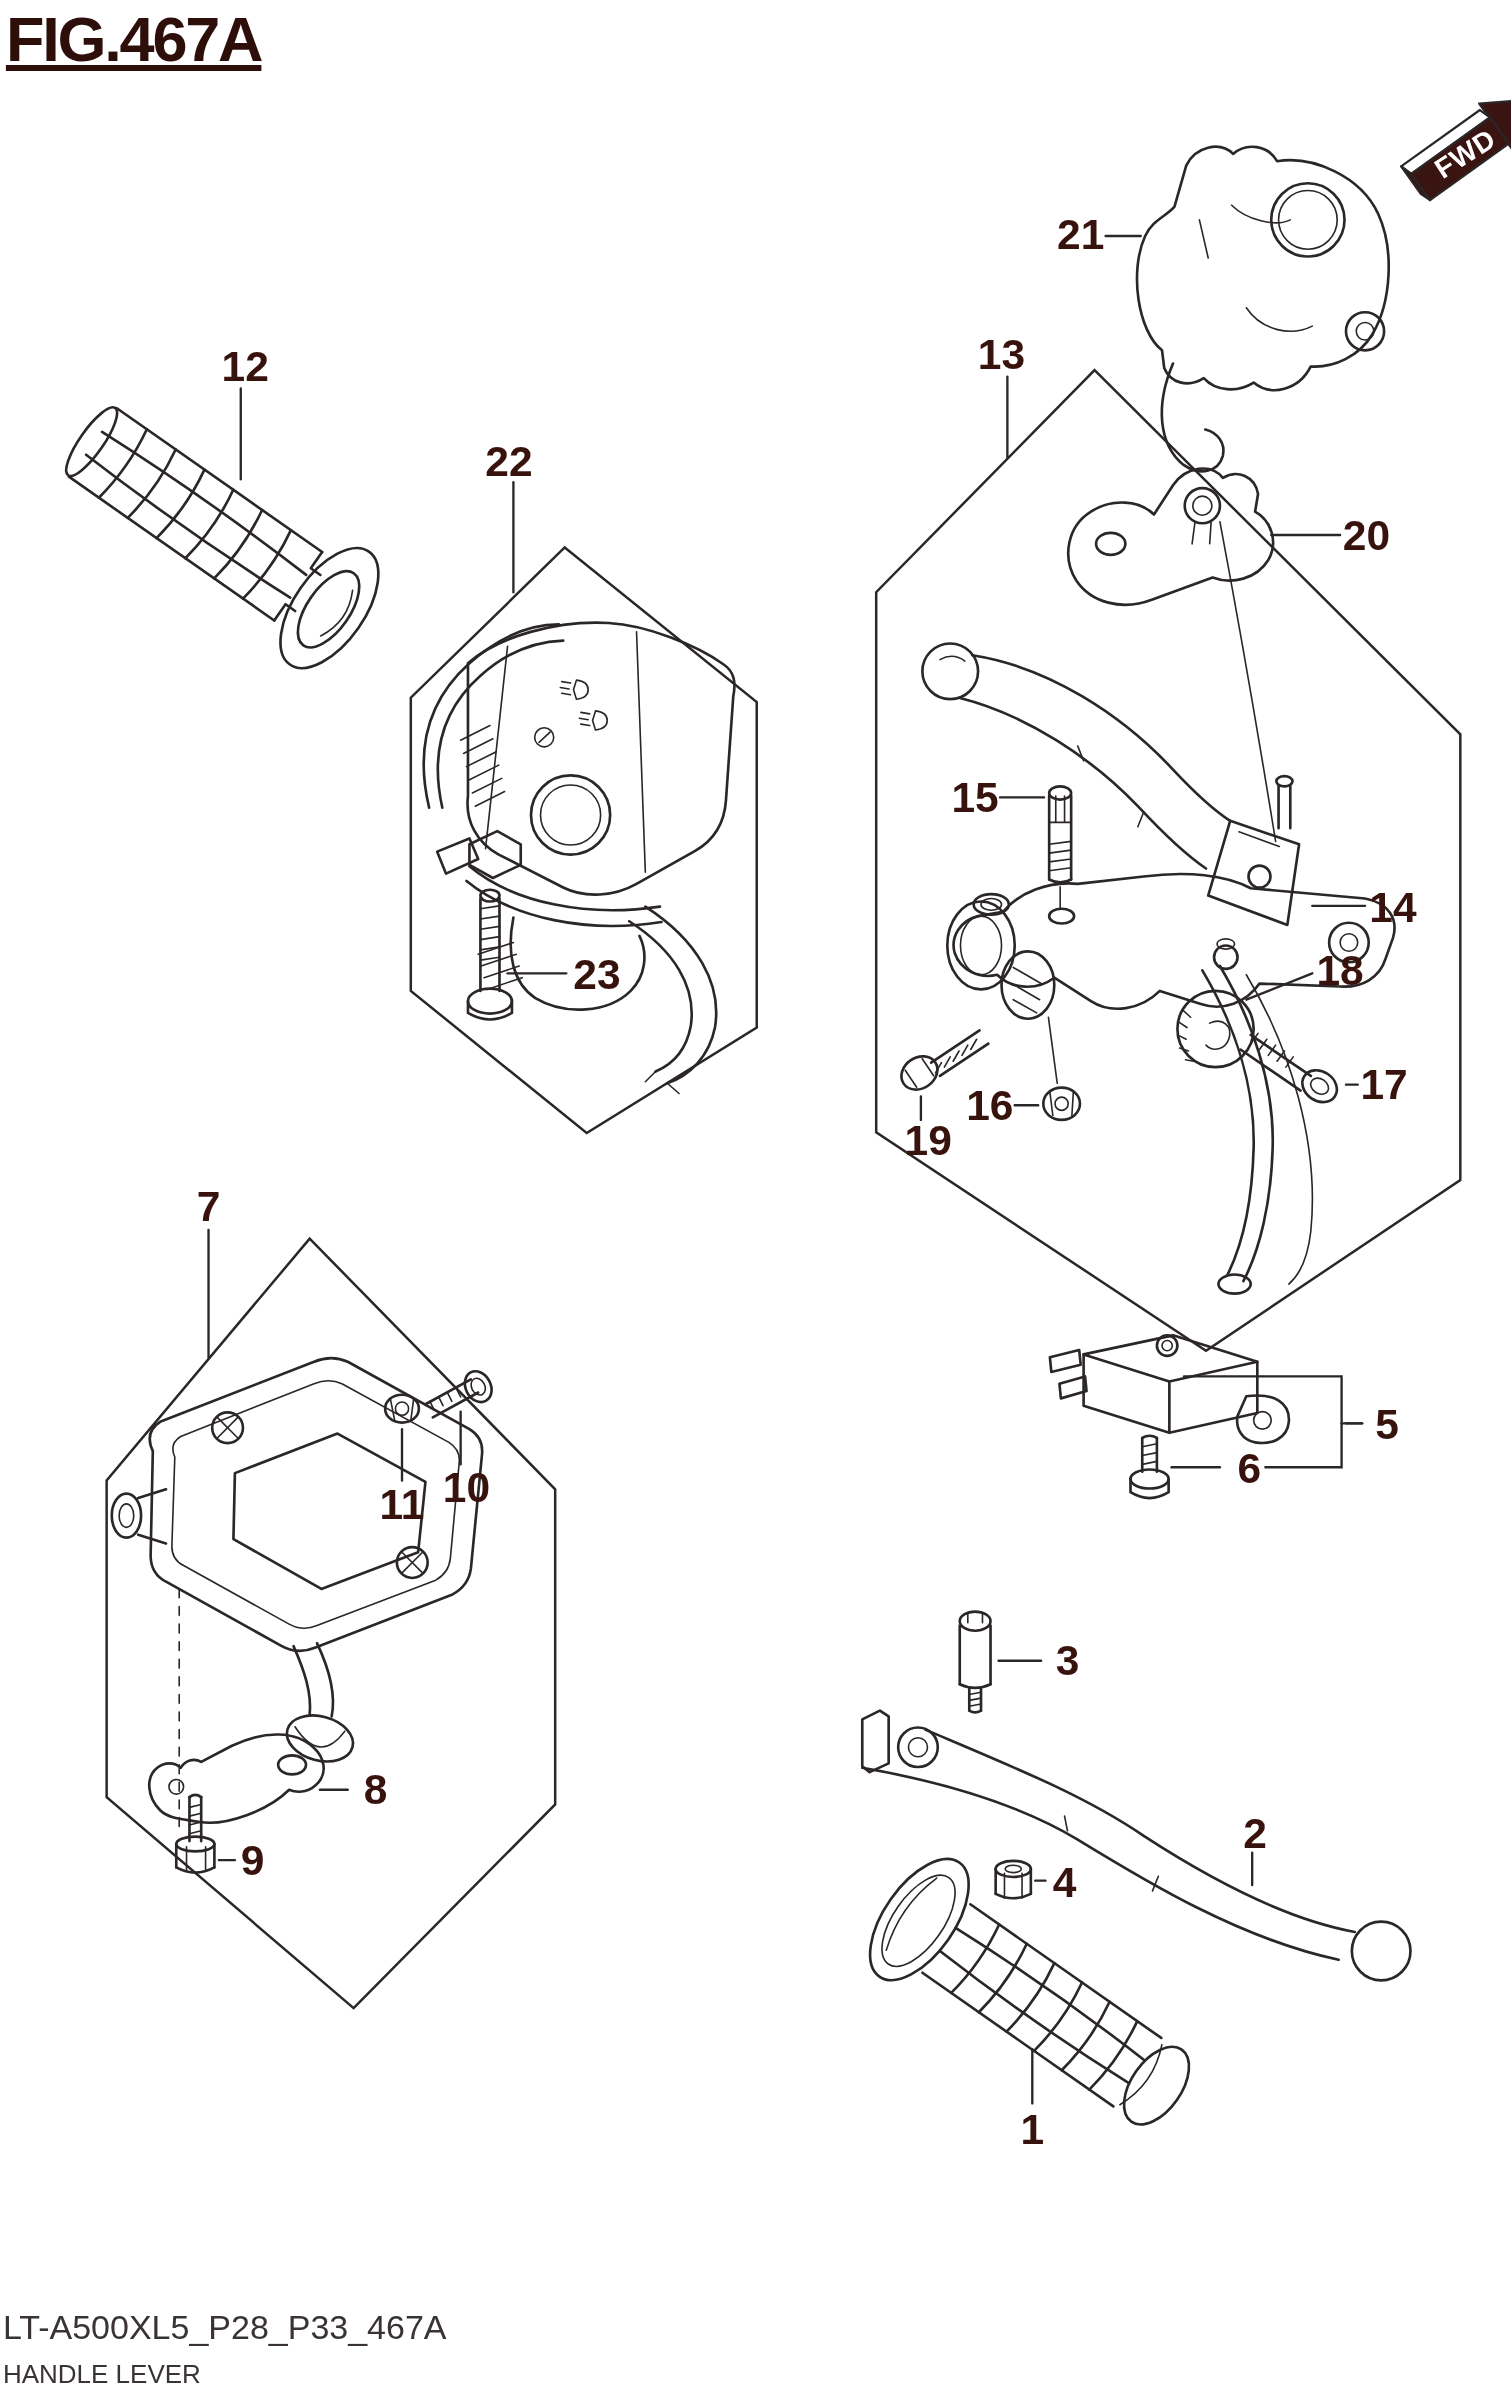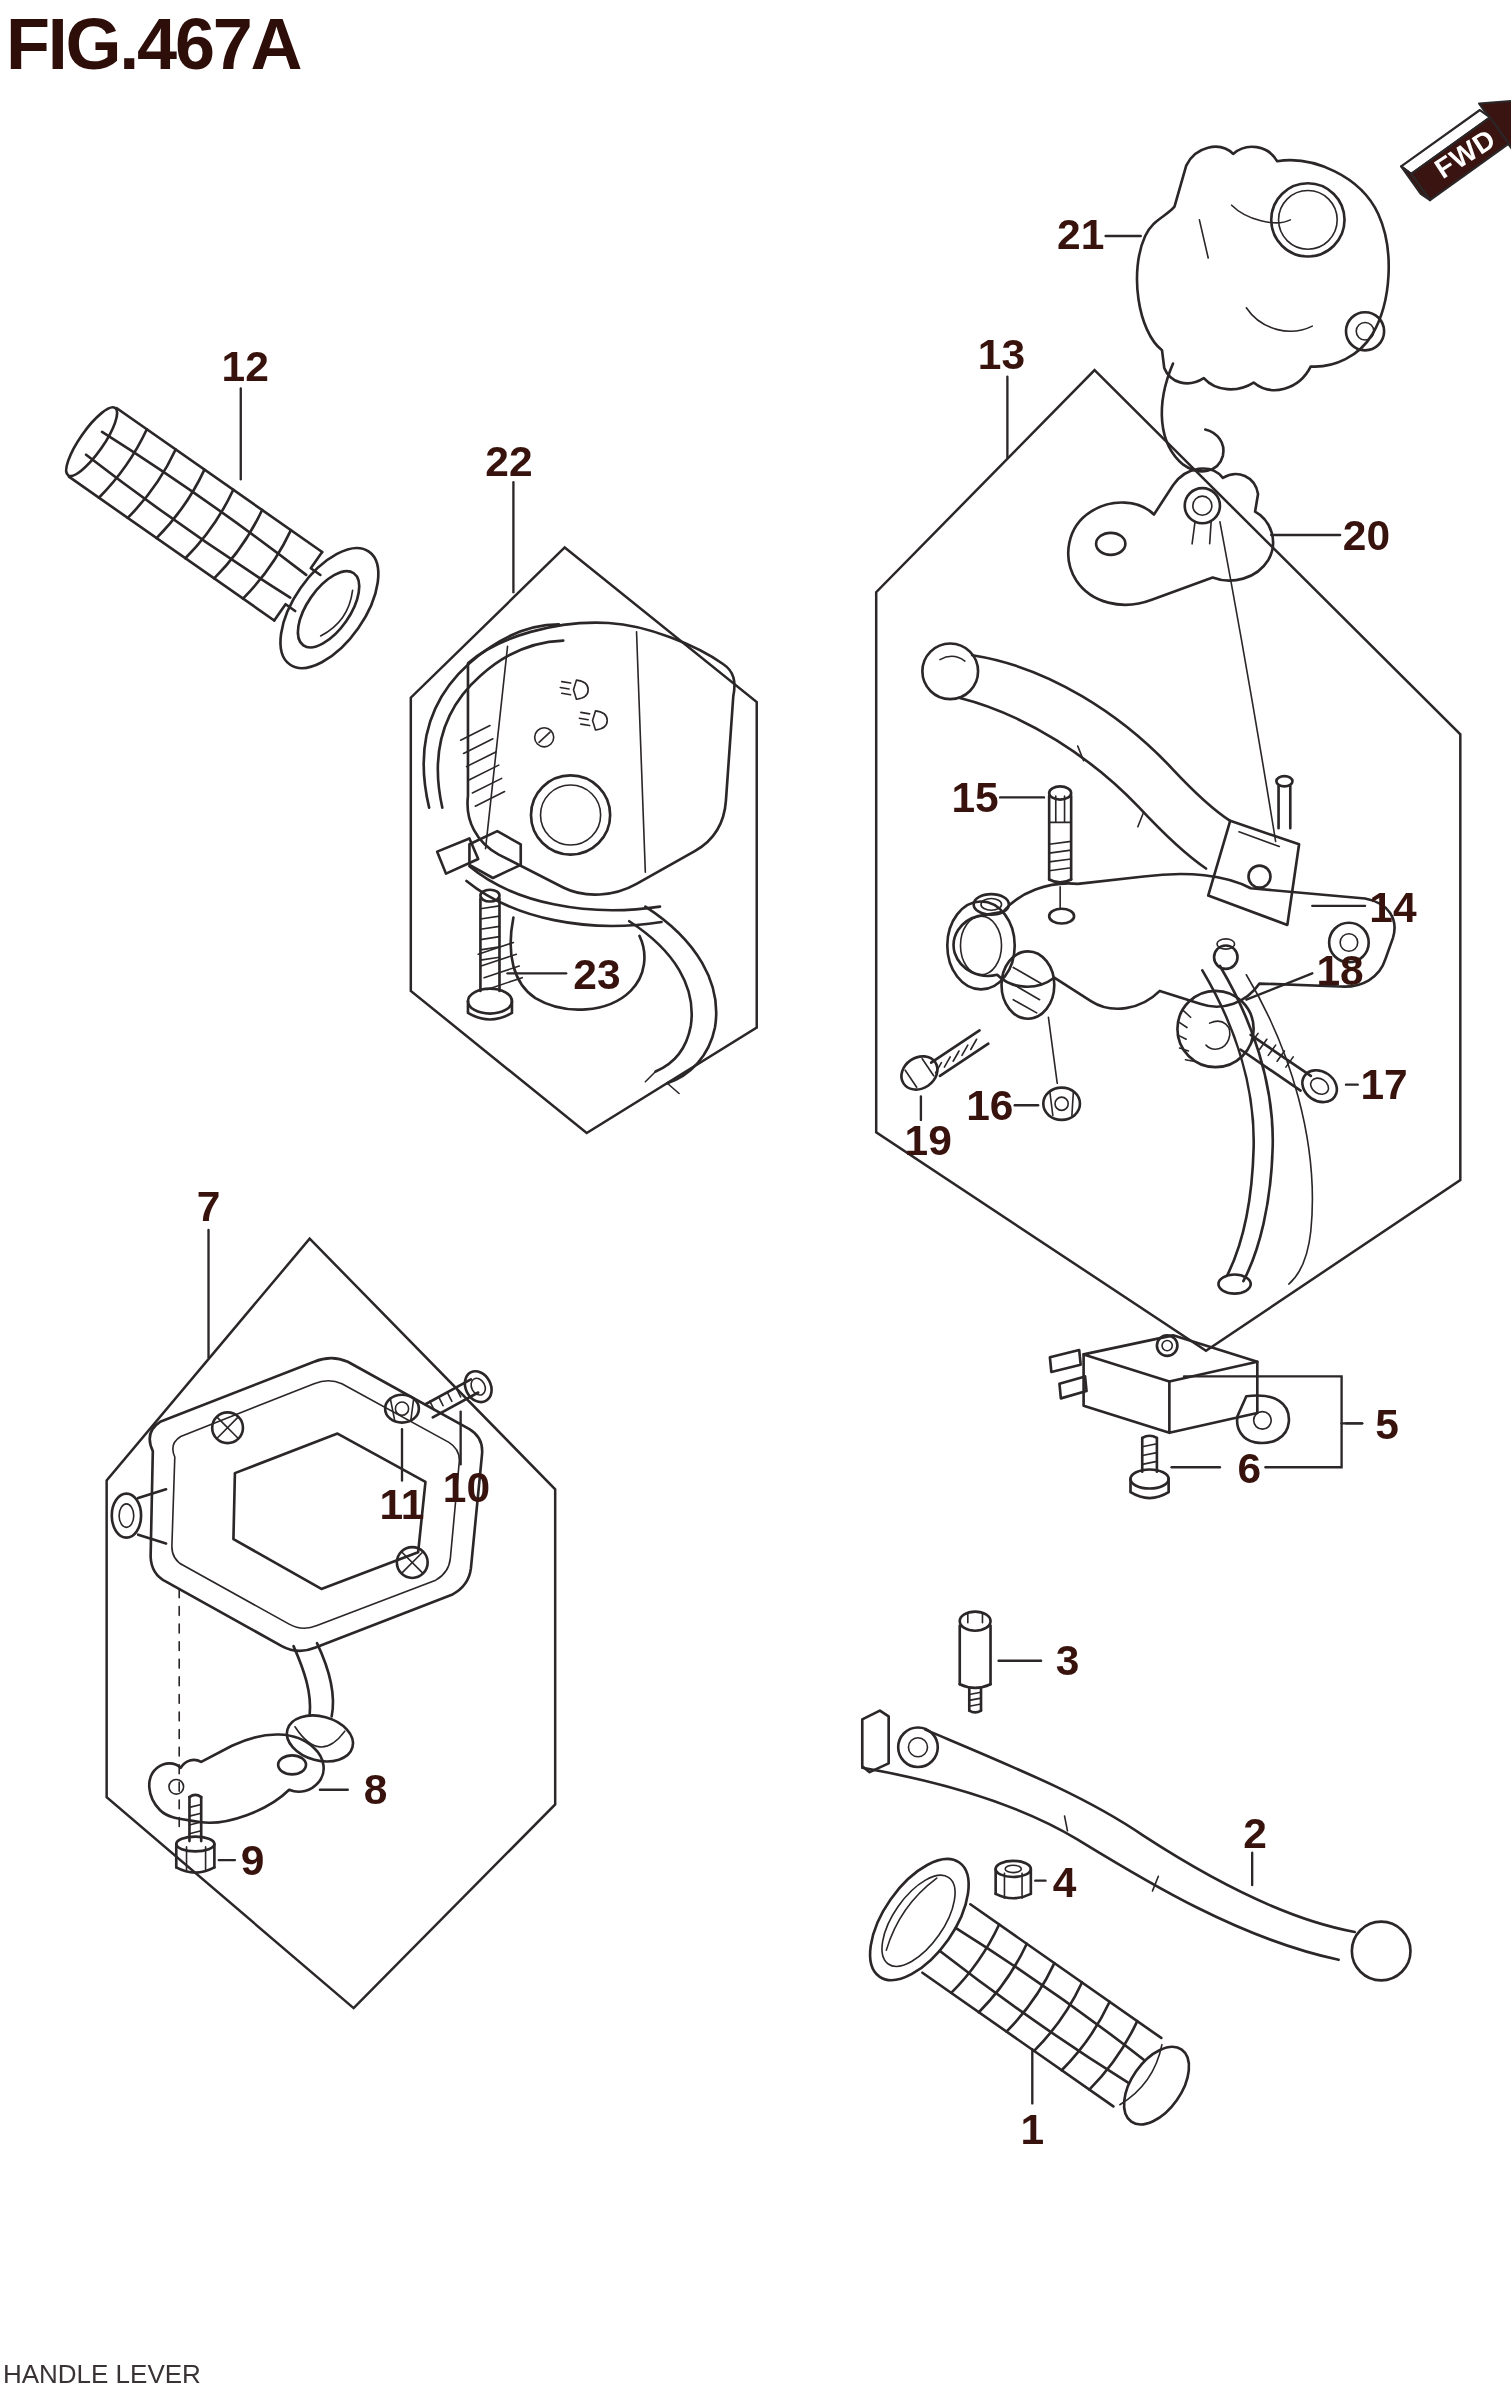--- a/index.html
+++ b/index.html
@@ -1,21 +1,21 @@
 <!DOCTYPE html>
 <html style="--line: #2b2627; --label: #38130d; --title: #2d0e09; --accent: #3a1410; --paper: #ffffff;font-size:11.7px"><head>
 <meta charset="utf-8">
 <style>
   :root{
     --line:#2b2627; --label:#38130d; --title:#2d0e09; --accent:#3a1410; --paper:#ffffff; --footer:#3a3335;
   }
   html,body{margin:0;padding:0;background:#888;}
   .page{position:relative;width:1512px;height:2401px;background:var(--paper);overflow:hidden;
         font-family:"Liberation Sans",sans-serif;}
-  .fig-title{position:absolute;left:5.9px;top:2.9px;font-size:72px;font-weight:bold;letter-spacing:-2.2px;color:var(--title);}
+  .fig-title{position:absolute;left:5.9px;top:2.9px;font-size:63px;font-weight:bold;letter-spacing:-2.2px;color:var(--title);text-decoration:underline;}
   .footer{position:absolute;left:2.9px;color:var(--footer);}
   .footer.l1{top:2308px;font-size:34px;letter-spacing:0px;}
   .footer.l2{top:2359px;font-size:26px;}
   svg{position:absolute;left:0;top:0;}
   .ln{fill:none;stroke:var(--line);stroke-width:3.6;stroke-linecap:round;stroke-linejoin:round;}
   .thin{stroke-width:2.2;}
   .box{fill:none;stroke:var(--line);stroke-width:3.4;stroke-linejoin:miter;}
   .leader{stroke:var(--line);stroke-width:3.2;stroke-linecap:round;}
   .callout{fill:var(--label);font-family:"Liberation Sans",sans-serif;font-weight:bold;font-size:58px;text-anchor:middle;}
   .dark{fill:var(--accent);stroke:var(--line);stroke-width:3;stroke-linejoin:round;}
@@ -324,15 +324,16 @@
         <text x="1864" y="750" class="callout">20</text>
         <line x1="1508" y1="322" x2="1556" y2="322" class="leader"></line>
         <text x="1474" y="340" class="callout">21</text>
         <line x1="700" y1="658" x2="700" y2="808" class="leader"></line>
         <text x="694" y="650" class="callout">22</text>
         <line x1="692" y1="1328" x2="772" y2="1328" class="leader"></line>
         <text x="814" y="1350" class="callout">23</text>
       </g>
   </svg>
 
+  <div class="footer l1">LT-A500XL5_P28_P33_467A</div>
   <div class="footer l2">HANDLE LEVER</div>
 </div>
 
 
 </body></html>

